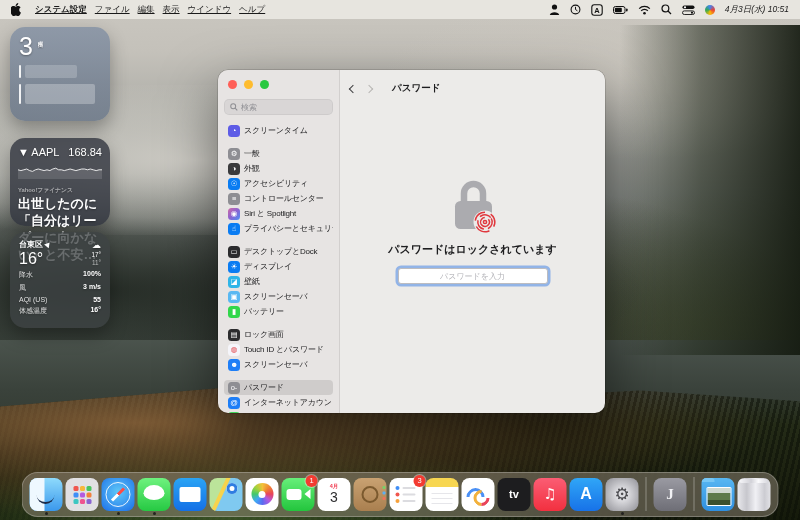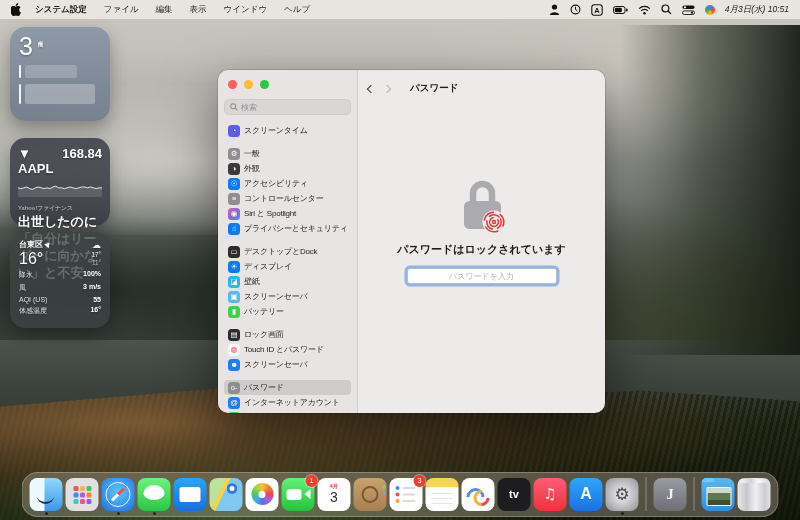--- a/index.html
+++ b/index.html
@@ -36,39 +36,39 @@
   
   .widget{position:absolute;left:10px;width:100px;border-radius:15px;color:#fff;
     box-shadow:0 8px 18px rgba(0,0,0,.3);text-shadow:0 1px 2px rgba(0,0,0,.35);}
   .w-cal{top:27px;height:94px;background:linear-gradient(180deg,rgba(128,142,162,.8),rgba(96,110,130,.75));padding:7px 9px;}
   .cal-day{font-size:25px;font-weight:300;line-height:1;display:inline-block;}
   .cal-week{display:inline-block;vertical-align:top;writing-mode:vertical-rl;font-size:5.5px;letter-spacing:1px;margin:2px 0 0 5px;opacity:.95;}
   .cal-ev{display:flex;gap:4px;margin-top:6px;}
   .cal-bar{width:2px;border-radius:1px;background:rgba(255,255,255,.9);}
   .cal-blur{border-radius:2px;background:rgba(255,255,255,.20);}
   .w-stock{top:138px;height:88px;background:rgba(45,49,59,.78);padding:8px 8px 6px;}
-  .st-head{display:flex;justify-content:space-between;font-size:13px;font-weight:700;}
+  .st-head{display:flex;justify-content:space-between;font-size:11px;font-weight:400;}
   .st-src{font-size:5.8px;font-weight:700;color:rgba(255,255,255,.55);margin-top:3px;}
   .st-headline{font-size:13px;font-weight:700;line-height:1.3;margin-top:1px;}
   .w-weather{top:232px;height:96px;background:rgba(62,66,68,.78);padding:7px 9px 6px;font-size:7px;}
   .ww-top{display:flex;justify-content:space-between;align-items:center;font-size:8px;font-weight:700;}
   .loc-arrow{display:inline-block;width:0;height:0;border-left:3px solid transparent;border-right:3px solid transparent;border-bottom:5px solid #fff;transform:rotate(40deg);margin-left:2px;}
   .ww-mid{display:flex;justify-content:space-between;align-items:flex-start;margin-top:1px;}
   .ww-temp{font-size:16px;font-weight:300;line-height:1.05;}
   .ww-hl{text-align:right;font-size:6.3px;line-height:1.3;}
   .ww-lo{opacity:.6;}
   .w-row{display:flex;justify-content:space-between;margin-top:2.7px;}
   .w-label{color:rgba(255,255,255,.85);}
   .w-value{font-weight:700;}
   .cloud{font-size:9px;}
 
   
   .win{position:absolute;left:218px;top:70px;width:387px;height:343px;border-radius:10px;overflow:hidden;
     display:flex;box-shadow:0 22px 55px rgba(0,0,0,.5),0 0 0 .5px rgba(0,0,0,.25);}
-  .sidebar{width:140px;background:#e7e4e3;border-right:1px solid #d2cfce;padding:10px 6px 0;flex:none;}
+  .sidebar{width:122px;background:#e7e4e3;border-right:1px solid #d2cfce;padding:10px 6px 0;flex:none;}
   .lights{display:flex;gap:7px;padding-left:4px;}
   .light{width:9px;height:9px;border-radius:50%;}
   .l-red{background:#ff5f57;}.l-yellow{background:#febc2e;}.l-green{background:#28c840;}
   .sbsearch{margin-top:10px;height:16px;border-radius:5px;background:rgba(122,122,128,.13);border:.5px solid rgba(0,0,0,.05);
     display:flex;align-items:center;gap:3px;padding:0 5px;color:#8e8e93;font-size:8px;}
   .side-list{margin-top:8px;}
   .side-group{margin-bottom:8px;}
   .side-item{display:flex;align-items:center;gap:4px;height:15px;padding:0 4px;border-radius:4px;
     font-size:8px;color:#1d1d1f;white-space:nowrap;overflow:hidden;letter-spacing:-.2px;}
   .side-item.selected{background:rgba(0,0,0,.1);}
@@ -168,21 +168,21 @@
   <div class="wp wp-bottom"></div>
 
   <div class="menubar">
     <div class="menu-left">
       <span style="display:flex;">
         <svg width="11" height="13" viewBox="0 0 11 13">
             <path d="M8.2 6.9c0-1.7 1.4-2.5 1.45-2.53-.8-1.15-2-1.3-2.43-1.32-1.04-.1-2.02.6-2.54.6-.52 0-1.33-.59-2.19-.57-1.13.02-2.17.65-2.75 1.66-1.17 2.03-.3 5.04.84 6.69.56.8 1.23 1.71 2.1 1.68.84-.03 1.16-.55 2.18-.55 1.02 0 1.3.55 2.2.53.9-.02 1.47-.82 2.02-1.63.63-.93.9-1.84.9-1.88-.02 0-1.76-.68-1.78-2.68z" fill="#111"></path>
             <path d="M6.6 2.1c.46-.56.77-1.34.68-2.1-.66.03-1.46.44-1.93 1-.42.48-.8 1.28-.7 2.03.74.06 1.49-.37 1.95-.93z" fill="#111"></path>
           </svg>
       </span>
-      <span style="display:flex;gap:17px;">
+      <span style="display:flex;gap:8px;text-decoration:underline;">
           <span class="menu-item strong">システム設定</span>
           <span class="menu-item">ファイル</span>
           <span class="menu-item">編集</span>
           <span class="menu-item">表示</span>
           <span class="menu-item">ウインドウ</span>
           <span class="menu-item">ヘルプ</span>
         </span>
     </div>
     <div class="status">
       <span style="display:flex;">

